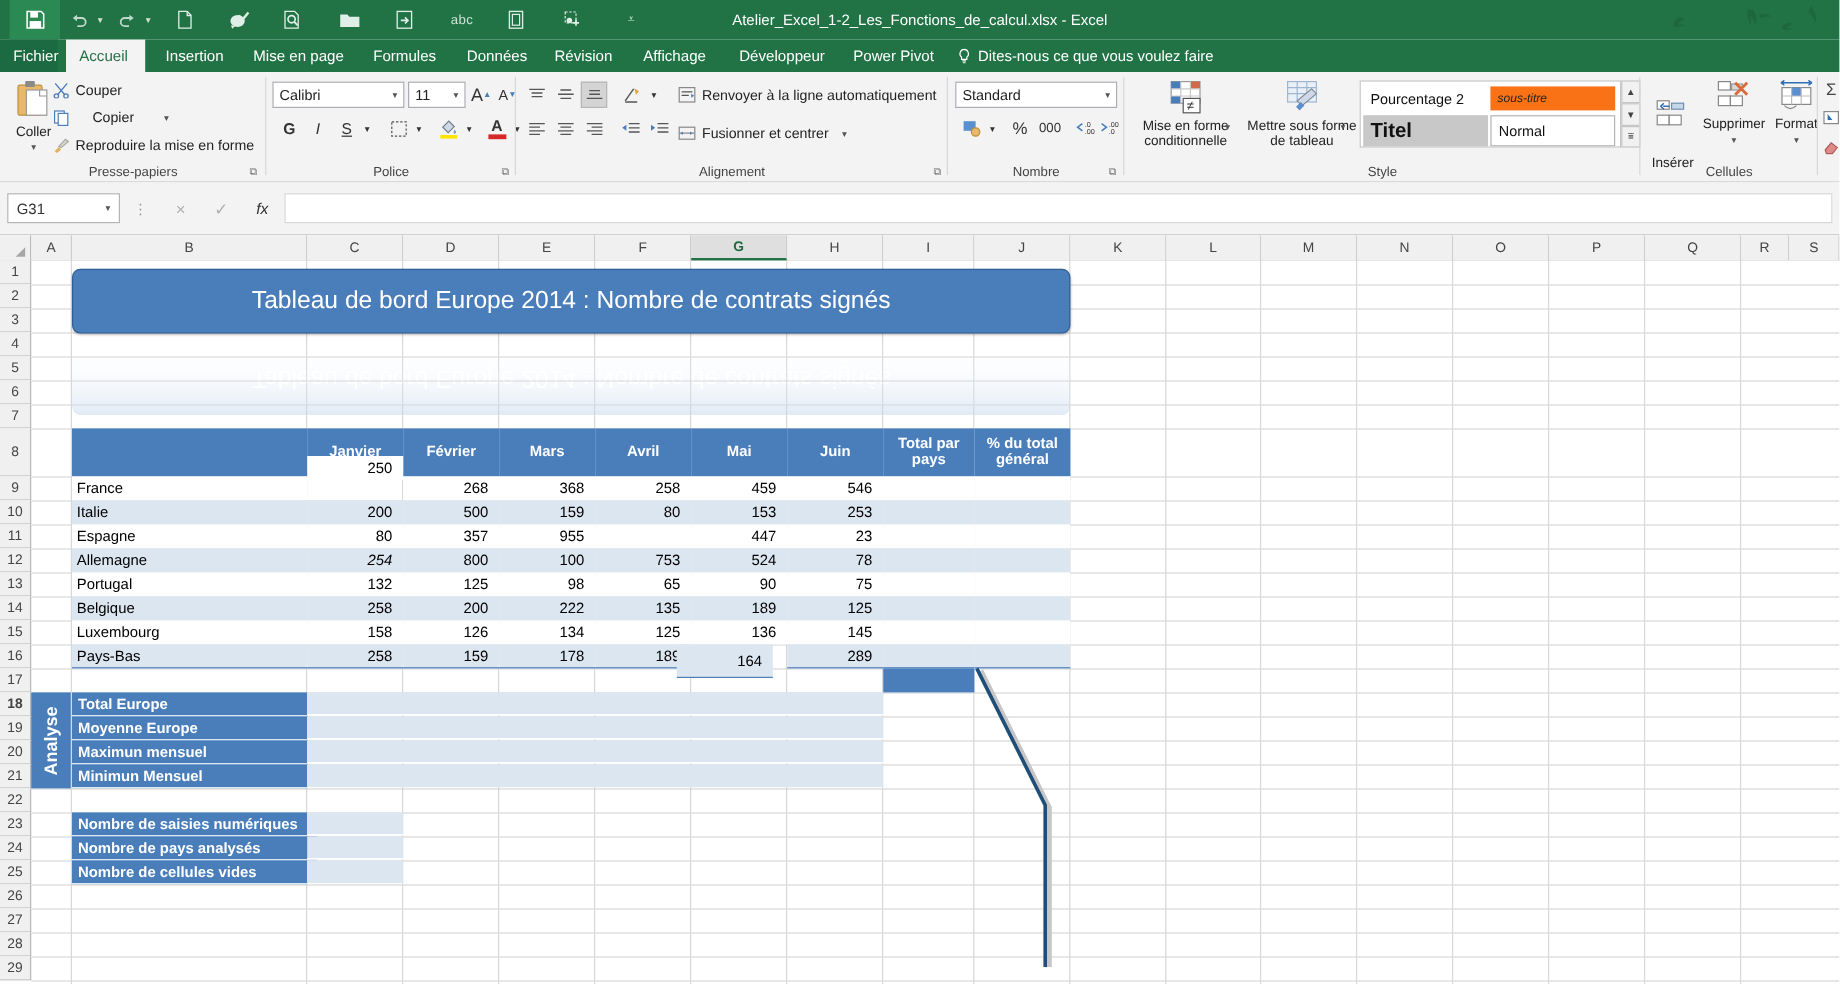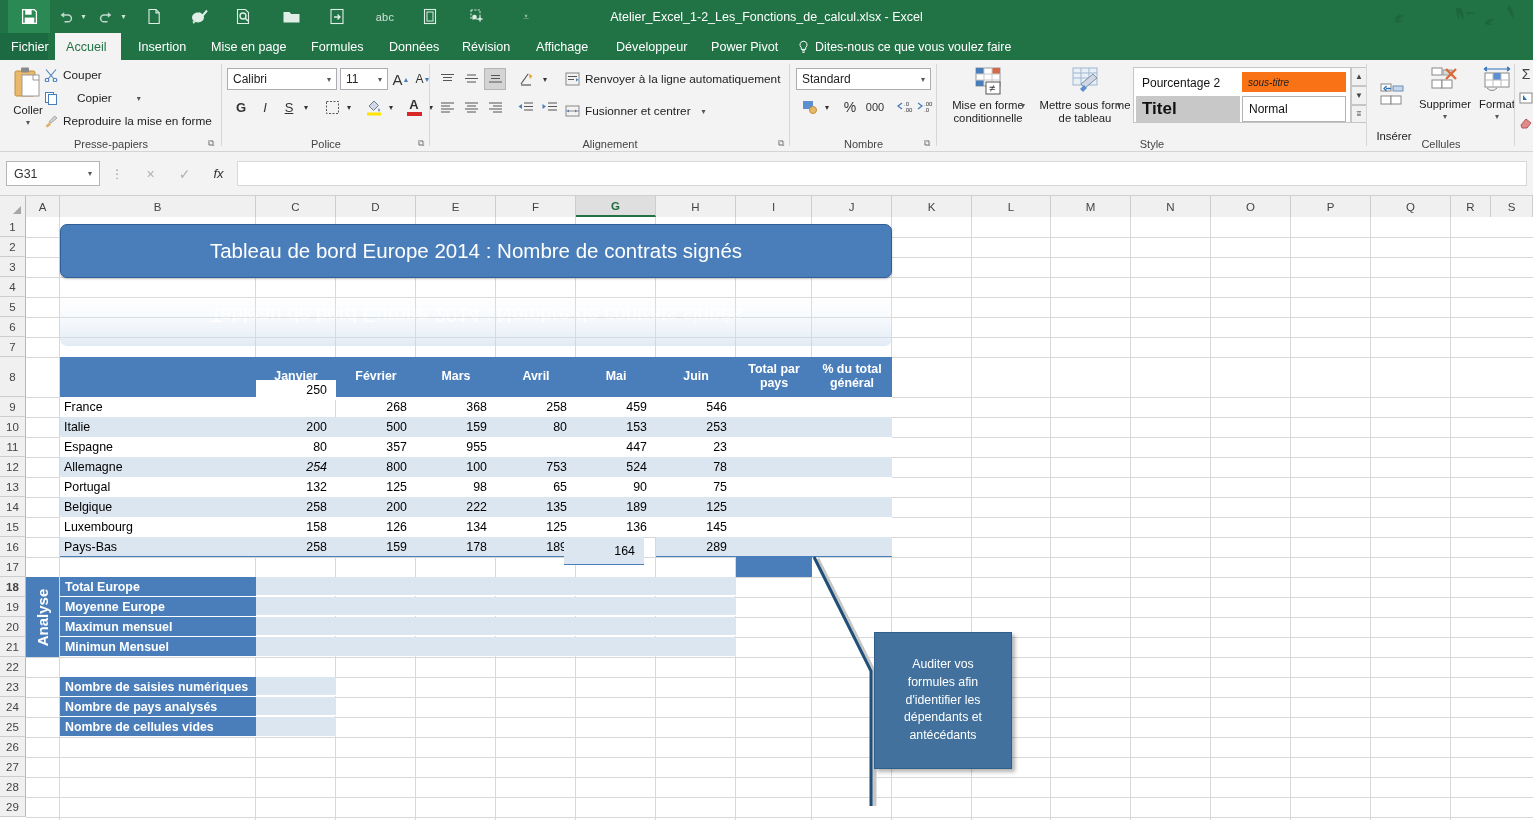--- a/index.html
+++ b/index.html
@@ -869,14 +869,13 @@
   <div class="fill-light" style="left:256px;top:481px; width:80px; height:19px; border-bottom:1px solid #fff;"></div>
   <div class="lbl-blue" style="left:60px; top:501px; width:204px; height:20px;">Nombre de pays analysés</div>
   <div class="fill-light" style="left:256px;top:501px; width:80px; height:19px; border-bottom:1px solid #fff;"></div>
   <div class="lbl-blue" style="left:60px; top:521px; width:196px; height:20px;">Nombre de cellules vides</div>
   <div class="fill-light" style="left:256px;top:521px; width:80px; height:19px;"></div>
 
   <svg class="leader" style="left:812px; top:360px; width:110px; height:250px;" viewBox="0 0 110 250">
     <path d="M5 3 L62 117 L62 250" fill="none" stroke="#c6c6c6" stroke-width="5"></path>
     <path d="M2 1 L59 115 L59 250" fill="none" stroke="#1f4e79" stroke-width="3"></path>
   </svg>
-  <div class="callout" style="left:874px; top:436px; width:138px; height:137px;">Auditer vos formules afin d'identifier les dépendants et antécédants</div>
 </div>
 
 </body></html>

